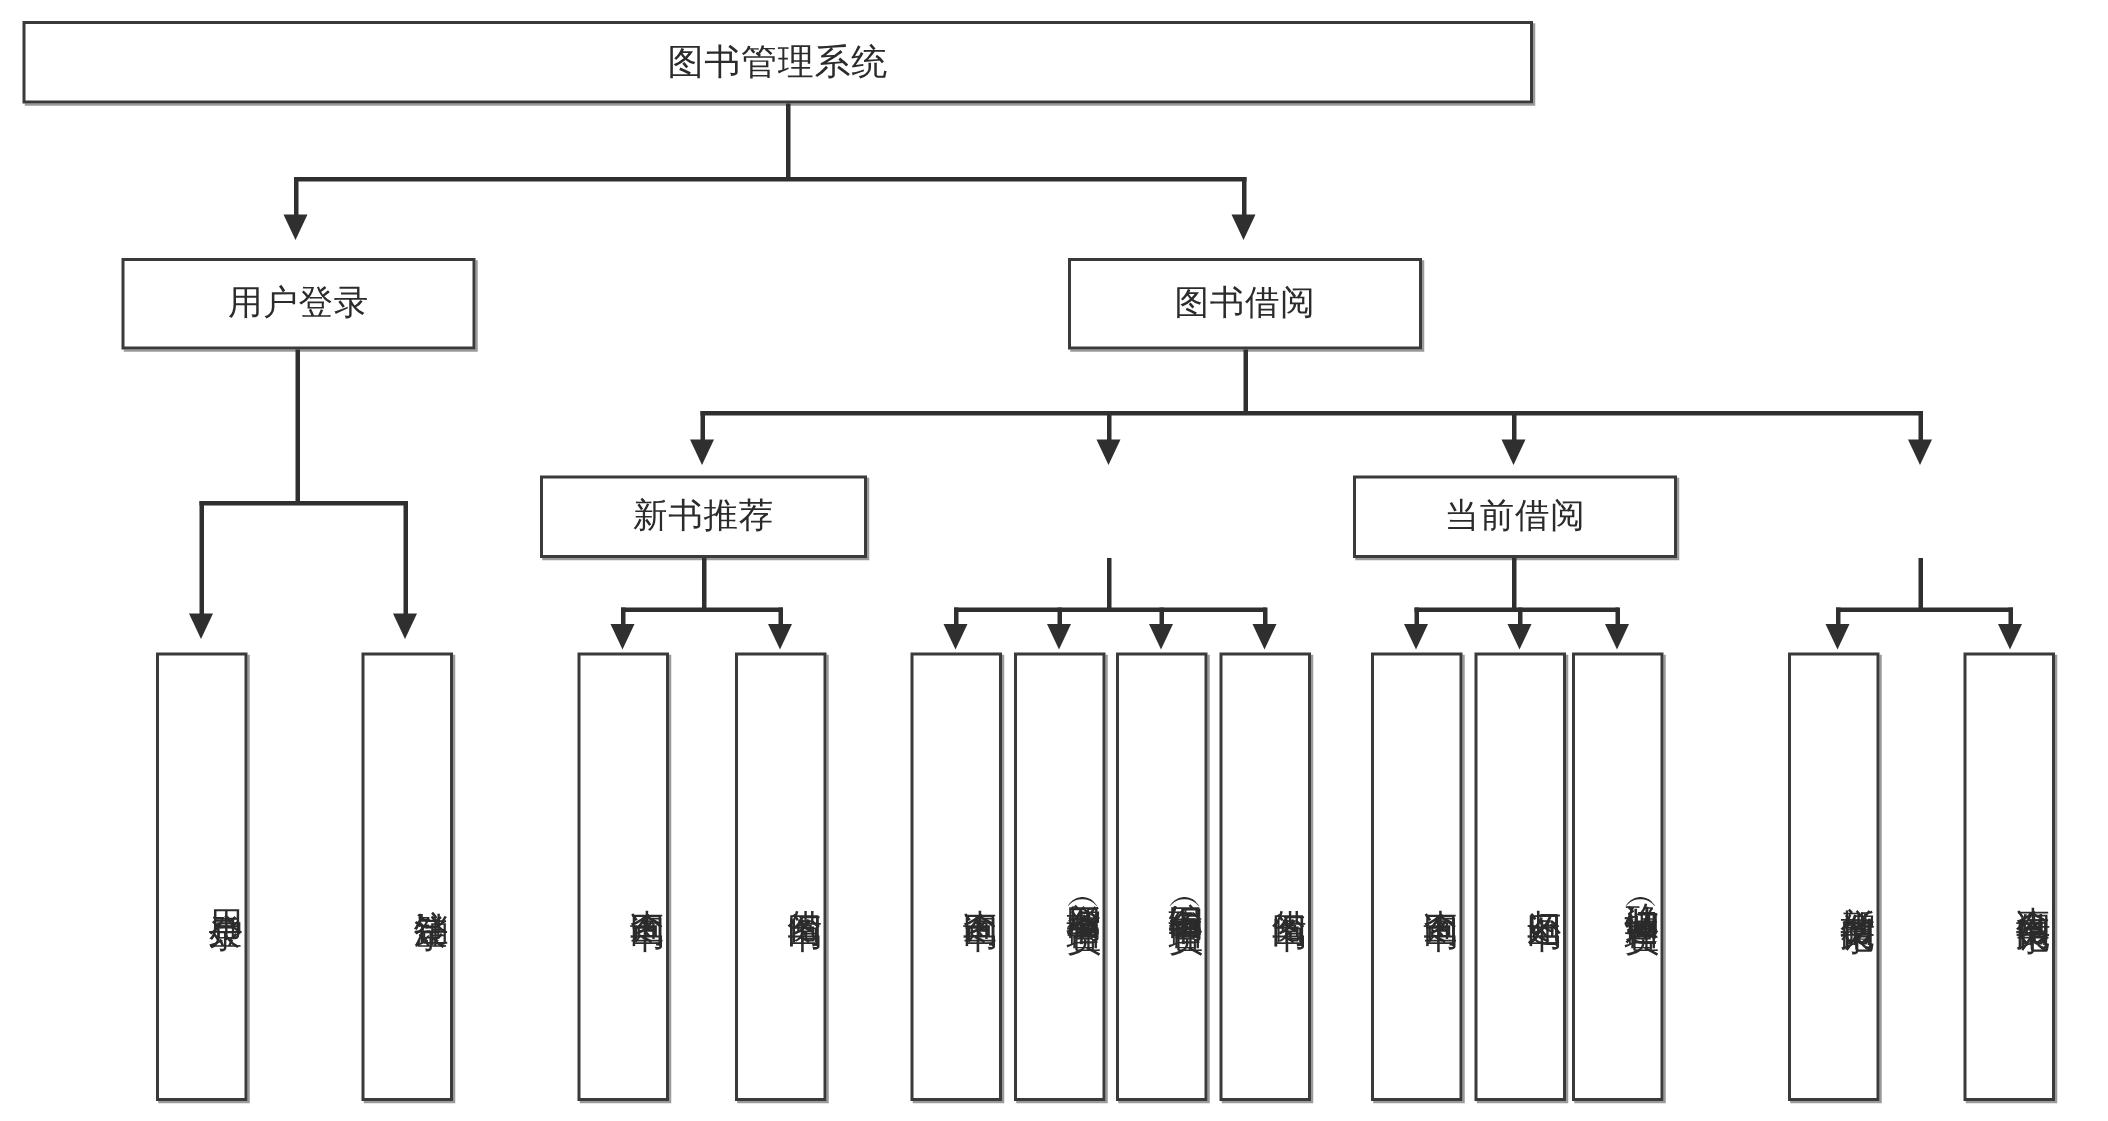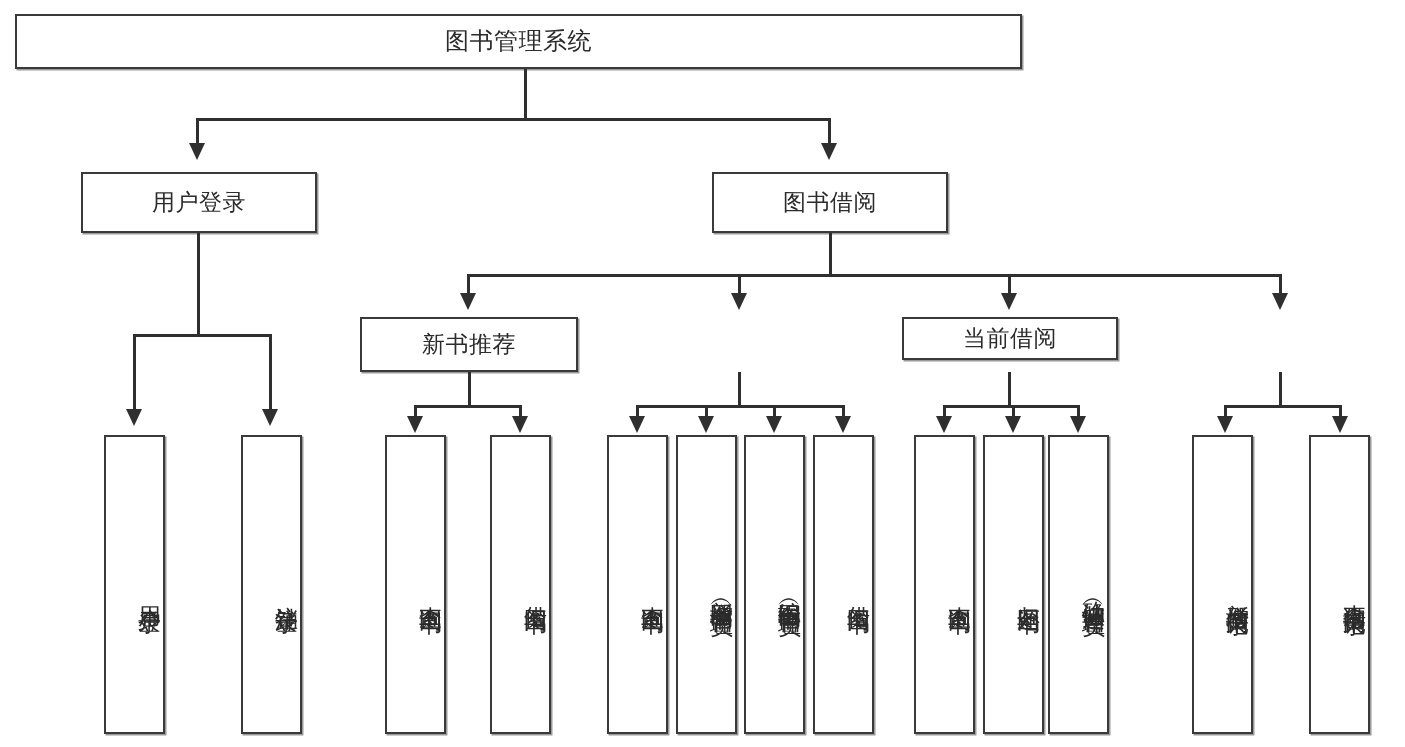--- a/index.html
+++ b/index.html
@@ -114,21 +114,21 @@
   <div class="ln v" style="left:738px;top:274px;height:20px;"></div>
   <div class="arrow" style="left:731px;top:293px;"></div>
   <div class="ln v" style="left:1008px;top:274px;height:20px;"></div>
   <div class="arrow" style="left:1001px;top:293px;"></div>
   <div class="ln v" style="left:1279px;top:274px;height:20px;"></div>
   <div class="arrow" style="left:1272px;top:293px;"></div>
 
   <div class="node h" style="left:360px;top:317px;width:218px;height:55px;">
     <span>新书推荐</span>
   </div>
-  <div class="node h" style="left:902px;top:317px;width:216px;height:43px;">
+  <div class="node h" style="left:902px;top:317px;width:216px;height:55px;">
     <span>当前借阅</span>
   </div>
 
   <div class="ln v" style="left:468px;top:372px;height:34px;"></div>
   <div class="ln h" style="left:414px;top:405px;width:108px;"></div>
   <div class="ln v" style="left:414px;top:405px;height:12px;"></div>
   <div class="arrow" style="left:407px;top:416px;"></div>
   <div class="ln v" style="left:519px;top:405px;height:12px;"></div>
   <div class="arrow" style="left:512px;top:416px;"></div>
 

